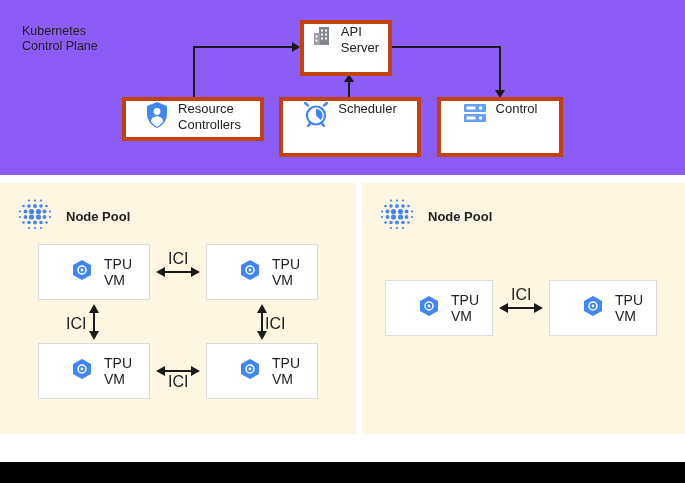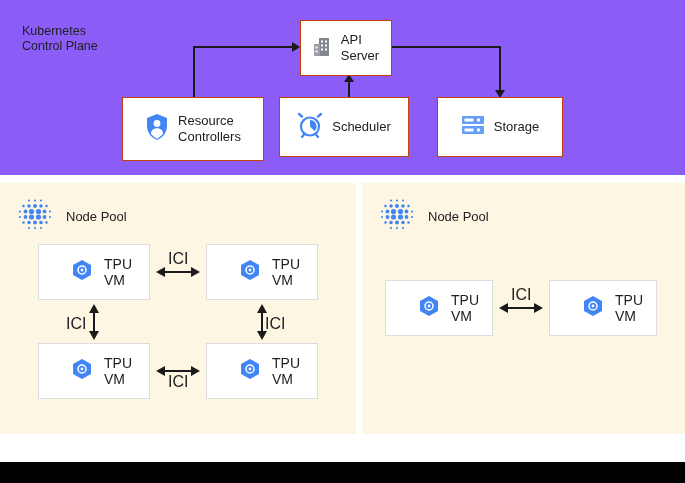--- a/index.html
+++ b/index.html
@@ -32,41 +32,41 @@
     font-size: 12.5px;
     color: #202124;
     line-height: 15px;
     white-space: pre-line;
   }
 
   
   .box {
     position: absolute;
     background: #ffffff;
-    border: 1px solid #c2410c;
+    border: 4px solid #c2410c;
     box-sizing: border-box;
     display: flex;
-    align-items: center;
+    align-items: flex-start;
     justify-content: center;
     gap: 9px;
   }
   .box .label {
     font-size: 13px;
     color: #202124;
     line-height: 16px;
     white-space: pre-line;
   }
   .box .icon {
     flex: 0 0 auto;
     display: block;
   }
 
   #api-server-box  { left: 300px; top: 20px;  width: 92px;  height: 56px; gap: 8px; }
-  #resource-box    { left: 122px; top: 97px;  width: 142px; height: 64px; }
-  #scheduler-box   { left: 279px; top: 97px;  width: 130px; height: 60px; }
+  #resource-box    { left: 122px; top: 97px;  width: 142px; height: 44px; }
+  #scheduler-box   { left: 279px; top: 97px;  width: 142px; height: 60px; }
   #storage-box     { left: 437px; top: 97px;  width: 126px; height: 60px; }
 
   
   .conn {
     position: absolute;
     background: #1a1a1a;
   }
   
   #l-rc-v  { left: 193px; top: 47px;  width: 1.6px; height: 50px; }
   #l-rc-h  { left: 193px; top: 46px;  width: 105px; height: 1.6px; }
@@ -110,20 +110,21 @@
   #node-pool-left  { left: 0px;   width: 356px; }
   #node-pool-right { left: 362px; width: 323px; }
 
   .np-header {
     position: absolute;
     left: 18px;
     top: 14px;
     display: flex;
     align-items: center;
     gap: 14px;
+    font-weight: bold;
   }
   .np-title {
     font-size: 13px;
     color: #202124;
   }
 
   
   .tpu {
     position: absolute;
     background: #ffffff;
@@ -301,21 +302,21 @@
     <span class="icon">
       <svg width="24" height="24" viewBox="0 0 24 24">
         <rect x="1" y="3" width="22" height="8" rx="1" fill="#669df6"></rect>
         <rect x="1" y="13" width="22" height="8" rx="1" fill="#669df6"></rect>
         <rect x="3.5" y="5.5" width="9" height="3" fill="#ffffff"></rect>
         <rect x="3.5" y="15.5" width="9" height="3" fill="#ffffff"></rect>
         <circle cx="17.5" cy="7" r="1.7" fill="#ffffff"></circle>
         <circle cx="17.5" cy="17" r="1.7" fill="#ffffff"></circle>
       </svg>
     </span>
-    <span class="label">Storage</span>
+    <span class="label">Control</span>
   </div>
 
   <div class="node-pool" id="node-pool-left">
     <div class="np-header">
       <span>
         <svg width="34" height="34" viewBox="0 0 34 34">
           <g fill="#4285f4">
             <circle cx="11" cy="3.5" r="1.1"></circle>
               <circle cx="17" cy="3.5" r="1.1"></circle>
               <circle cx="23" cy="3.5" r="1.1"></circle>

